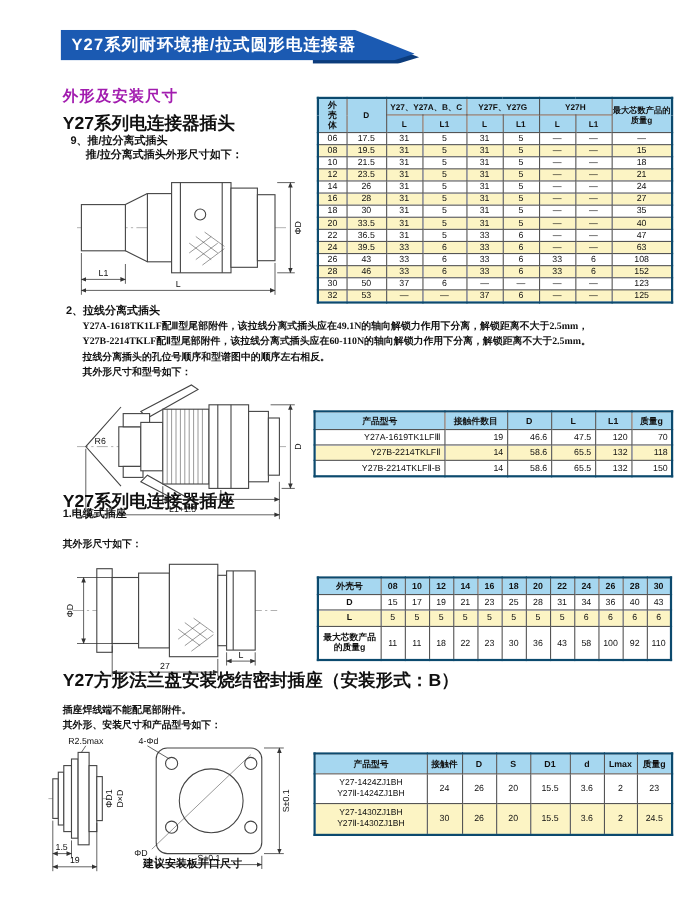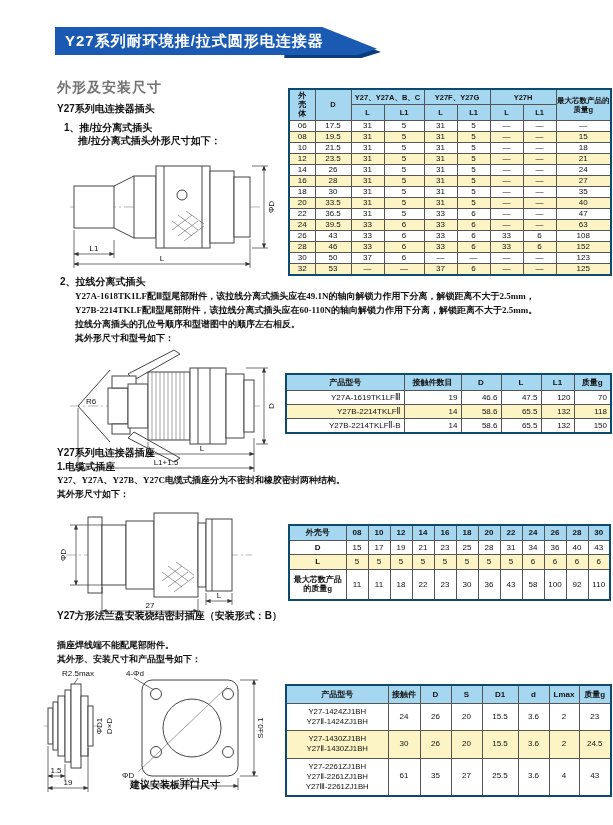--- a/index.html
+++ b/index.html
@@ -6,22 +6,22 @@
   .page{position:relative;width:613px;height:825px;background:#fff;overflow:hidden;
         font-family:"Liberation Sans","DejaVu Sans",sans-serif;color:#111;}
   .abs{position:absolute;}
   
   .banner-shadow{position:absolute;left:59px;top:31px;width:322px;height:27px;background:#0c3c7c;
 stroke:none;    clip-path:polygon(70% 0,83% 0,100% 78%,94% 100%,70% 100%);}
   .banner{position:absolute;left:55px;top:27px;width:322px;height:28px;background:#1b5ab2;
     clip-path:polygon(0 0,83% 0,100% 78%,94% 100%,0 100%);}
   .banner span{display:block;padding-left:10px;line-height:27px;color:#fff;font-weight:bold;
     font-size:15px;letter-spacing:1px;white-space:nowrap;}
-  .h-red{font-size:14px;font-weight:bold;color:#737373;letter-spacing:1px;white-space:nowrap;}
-  .h-b{font-size:10px;font-weight:bold;white-space:nowrap;}
+  .h-red{font-size:14px;font-weight:bold;color:#a21caf;letter-spacing:1px;white-space:nowrap;}
+  .h-b{font-size:16px;font-weight:bold;white-space:nowrap;}
   .item-title{font-size:10px;font-weight:bold;white-space:nowrap;}
   .txt{font-size:9px;font-weight:bold;white-space:nowrap;font-family:Liberation Serif, serif;}
   .caption{font-size:10px;font-weight:bold;white-space:nowrap;}
   
   table{position:absolute;border-collapse:collapse;table-layout:fixed;border:2px solid #0c4a6e;}
   th,td{border:1px solid #555;text-align:center;vertical-align:middle;overflow:hidden;}
   th{background:#a6d7f0;font-weight:bold;}
   .t1{left:288px;top:88px;width:322px;}
   .t1 th{font-size:7.5px;padding:1px 0;line-height:1.2;}
   .t1 td{font-size:8px;height:10px;line-height:1;padding:0 1px;}
@@ -65,21 +65,21 @@
 <div class="page">
 
   <div class="banner-shadow"></div>
   <div class="banner">
     <span>Y27系列耐环境推/拉式圆形电连接器</span>
   </div>
 
   <div class="abs h-red" style="left:57px;top:79px">外形及安装尺寸</div>
 
   <div class="abs h-b" style="left:57px;top:102px">Y27系列电连接器插头</div>
-  <div class="abs item-title" style="left:64px;top:121px">1、推/拉分离式插头</div>
+  <div class="abs item-title" style="left:64px;top:121px">9、推/拉分离式插头</div>
   <div class="abs item-title" style="left:78px;top:134px">推/拉分离式插头外形尺寸如下：</div>
 
   <svg class="draw" style="left:68px;top:150px" width="210" height="120">
     <g>
       <line class="cl" x1="2" y1="57" x2="192" y2="57" stroke-dasharray="10 3 2 3"></line>
       <rect class="outw" x="6" y="36" width="40" height="42"></rect>
       <path class="out" d="M46 36 L66 26 M46 78 L66 88"></path>
       <rect class="outw" x="66" y="26" width="22" height="62"></rect>
       <rect class="outw" x="88" y="16" width="54" height="82"></rect>
       <line class="out" x1="96" y1="16" x2="96" y2="98"></line>
@@ -370,21 +370,20 @@
           <td>58.6</td>
           <td>65.5</td>
           <td>132</td>
           <td>150</td>
         </tr>
       </tbody>
   </table>
 
   <div class="abs h-b" style="left:57px;top:446px">Y27系列电连接器插座</div>
   <div class="abs item-title" style="left:57px;top:460px">1.电缆式插座</div>
-  <div class="abs txt" style="left:57px;top:474px">Y27、Y27A、Y27B、Y27C电缆式插座分为不密封和橡胶密封两种结构。</div>
   <div class="abs txt" style="left:57px;top:488px">其外形尺寸如下：</div>
 
   <svg class="draw" style="left:52px;top:497px" width="215" height="128">
     <g>
       <line class="cl" x1="14" y1="58" x2="200" y2="58" stroke-dasharray="10 3 2 3"></line>
       <rect class="outw" x="36" y="20" width="14" height="76"></rect>
       <rect class="outw" x="50" y="28" width="24" height="60"></rect>
       <rect class="outw" x="74" y="24" width="28" height="68"></rect>
       <rect class="outw" x="102" y="16" width="44" height="84"></rect>
       <path class="thin" d="M110 84 L130 69 M116 90 L136 75 M122 95 L142 80 M130 90 L110 75 M136 84 L116 69 M142 78 L124 65"></path>
@@ -559,28 +558,16 @@
           <td>Y27-1430ZJ1BH
 Y27Ⅱ-1430ZJ1BH</td>
           <td>30</td>
           <td>26</td>
           <td>20</td>
           <td>15.5</td>
           <td>3.6</td>
           <td>2</td>
           <td>24.5</td>
         </tr>
-        <tr>
-          <td>Y27-2261ZJ1BH
-Y27Ⅱ-2261ZJ1BH
-Y27Ⅲ-2261ZJ1BH</td>
-          <td>61</td>
-          <td>35</td>
-          <td>27</td>
-          <td>25.5</td>
-          <td>3.6</td>
-          <td>4</td>
-          <td>43</td>
-        </tr>
       </tbody>
   </table>
 
 </div>
 
 </body></html>

